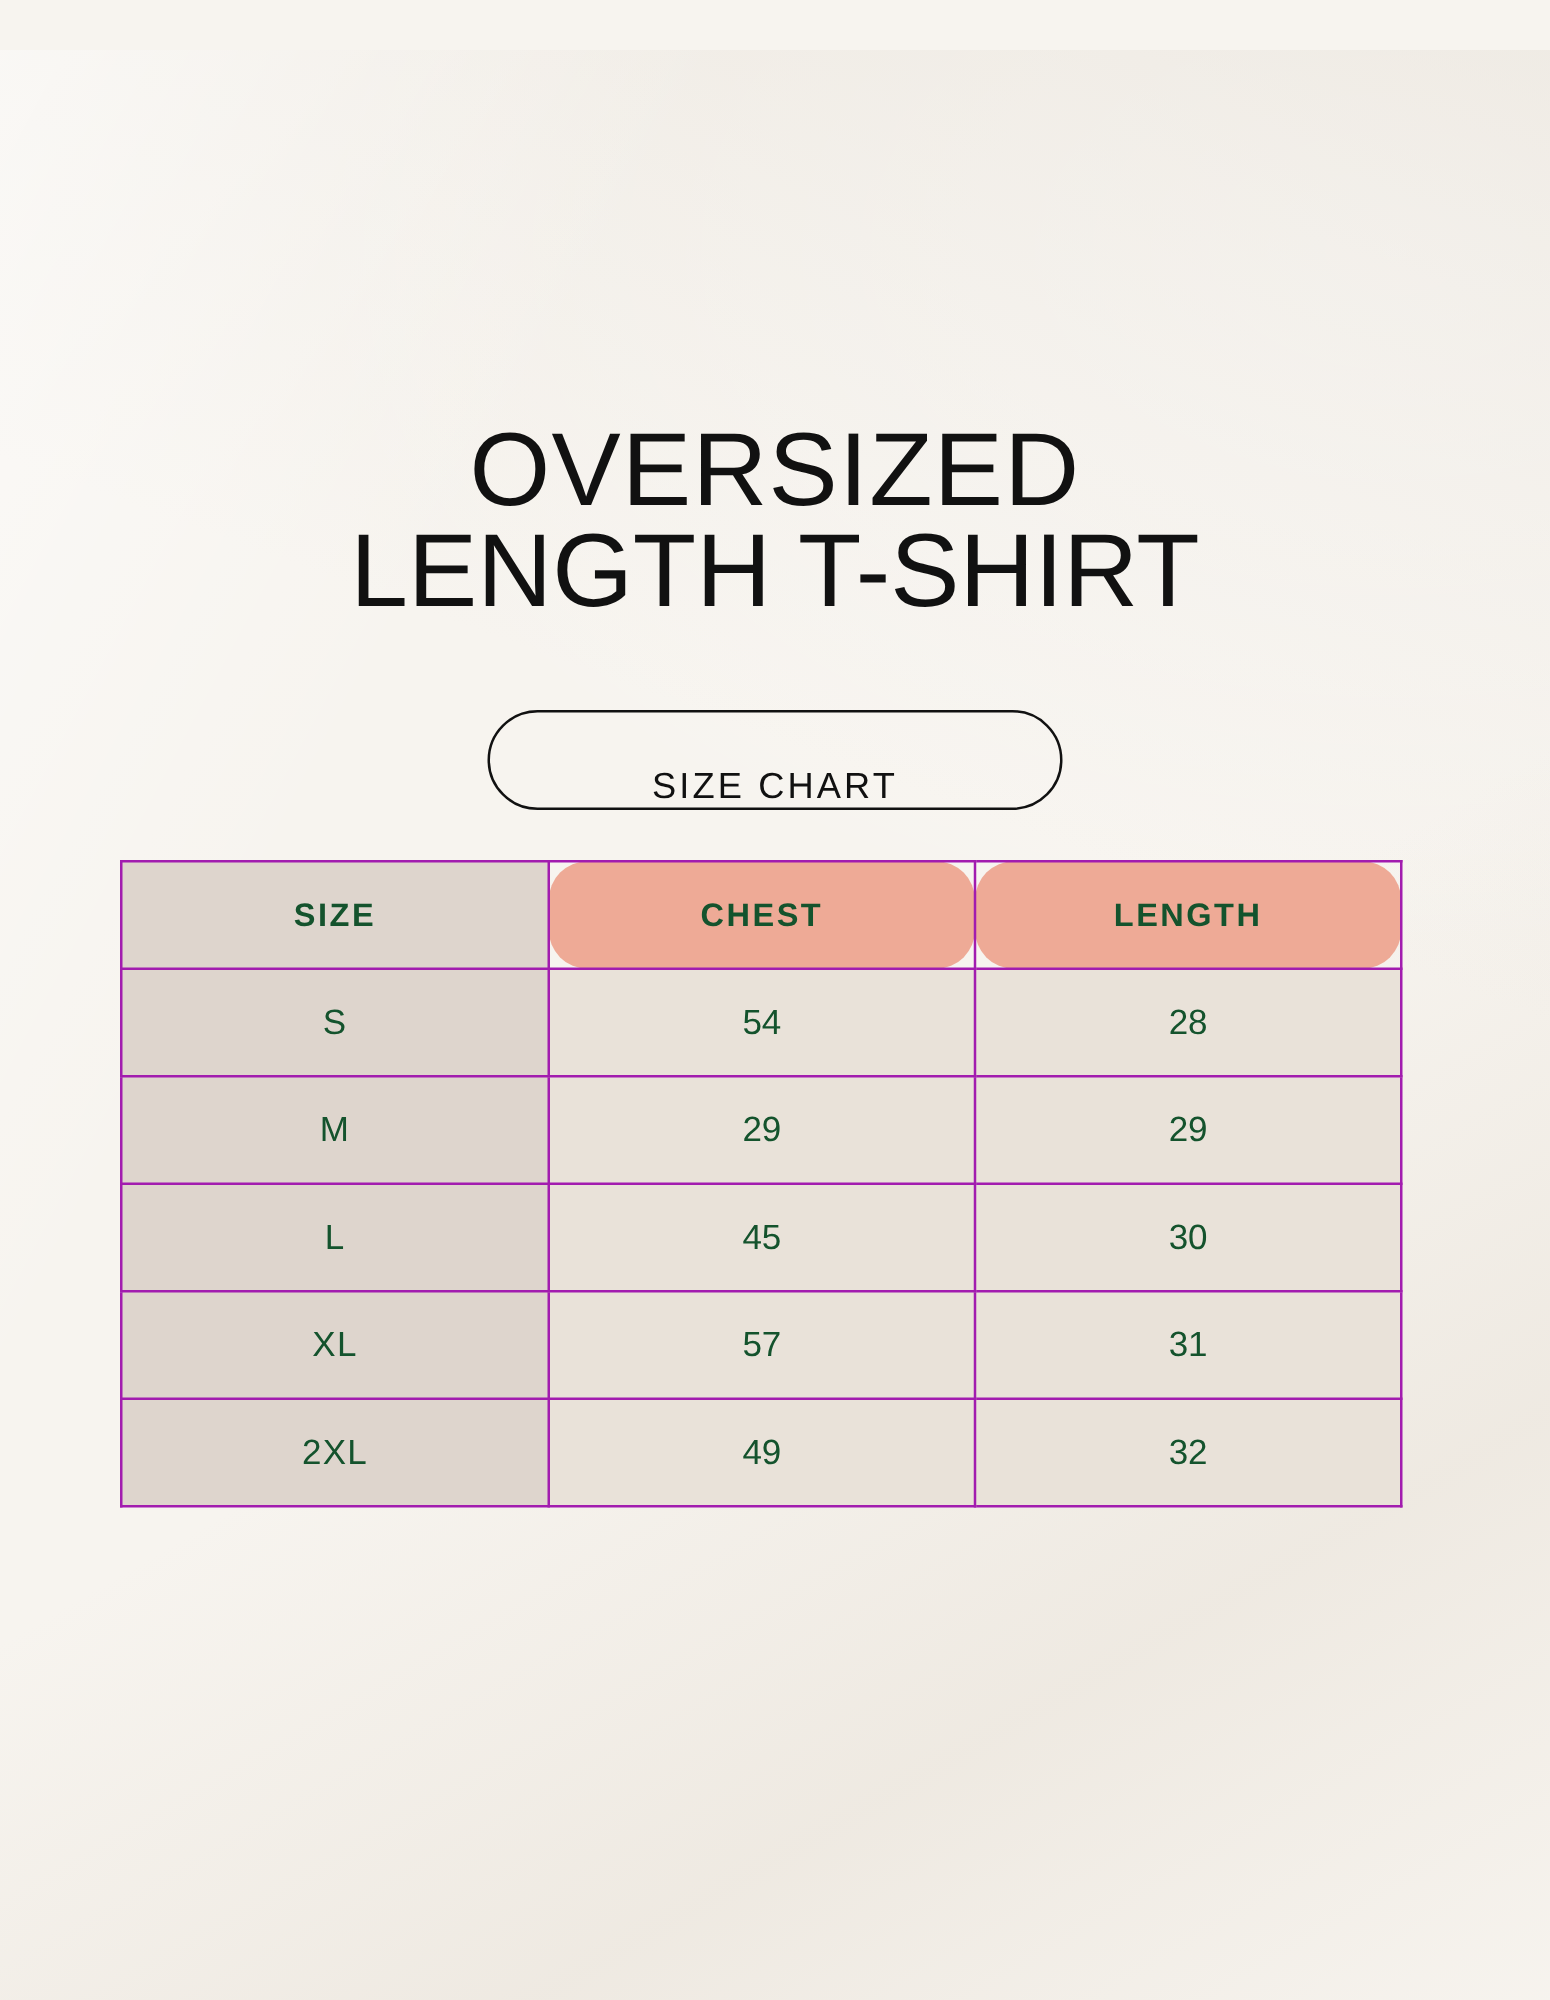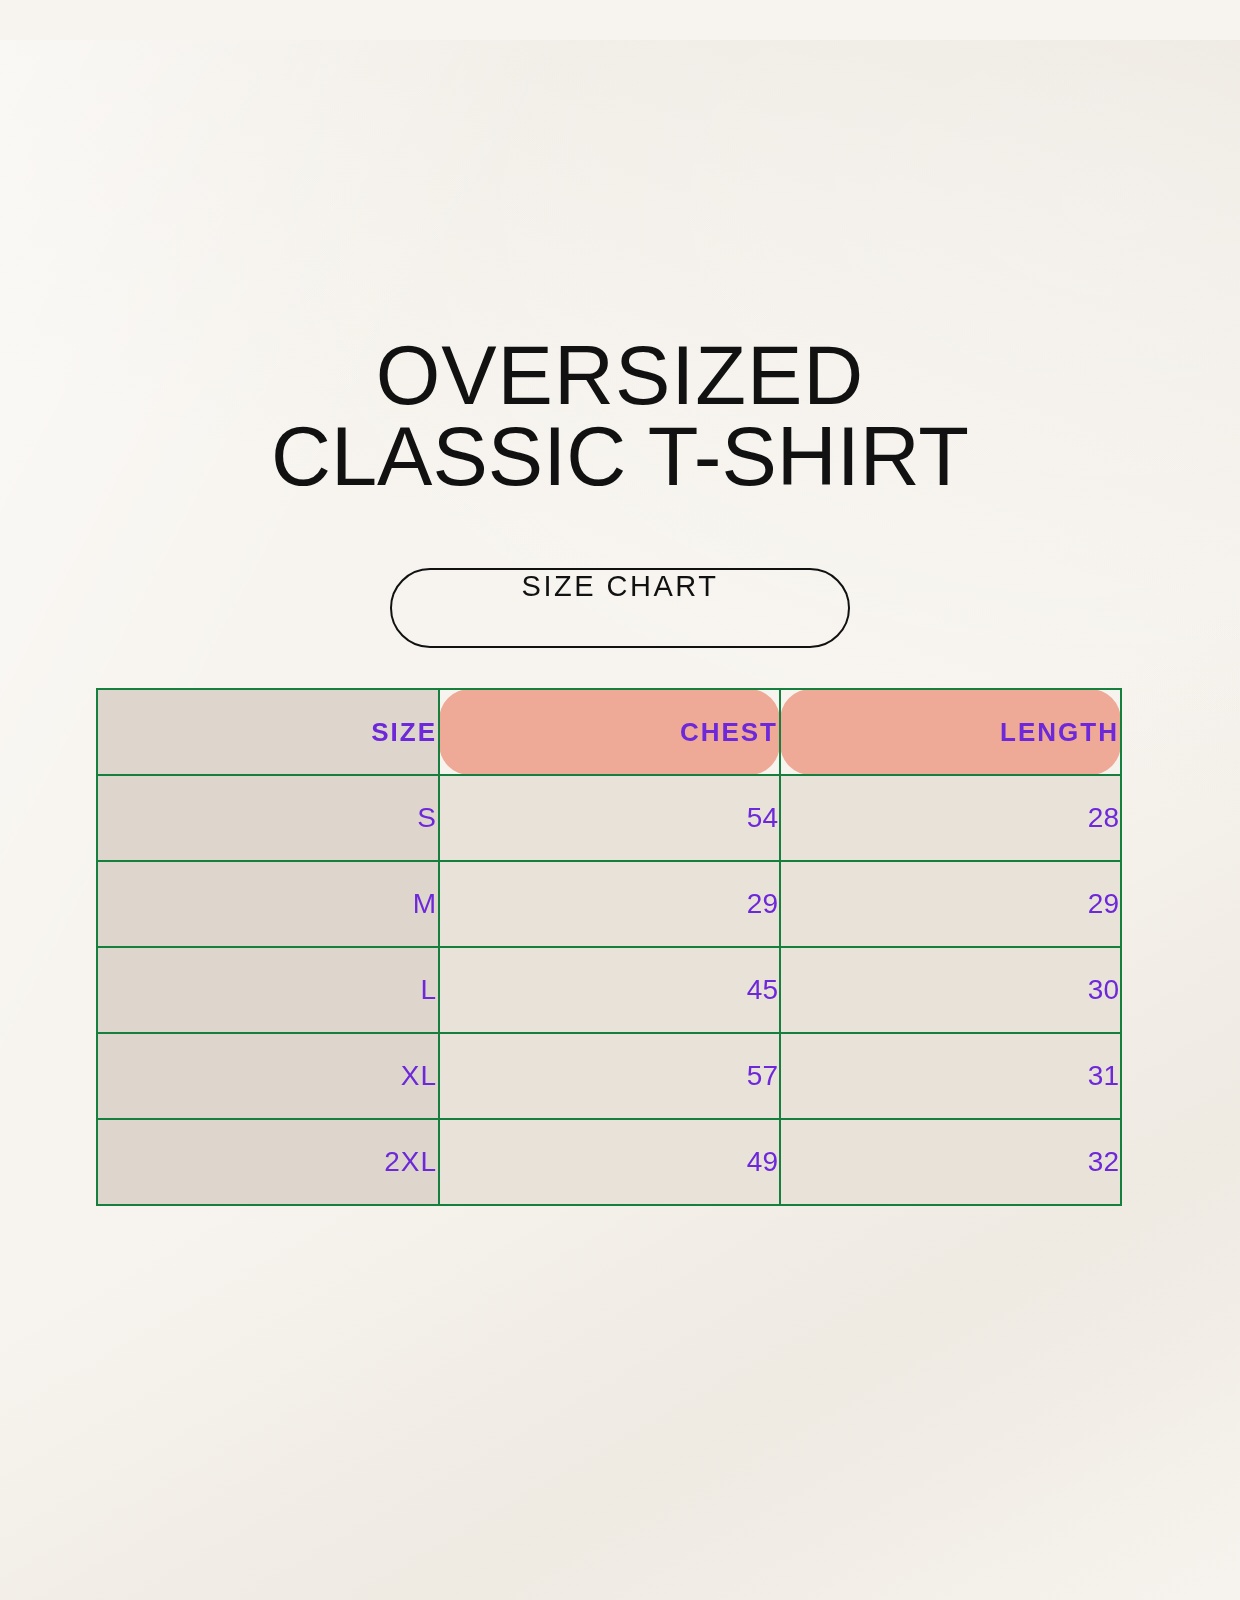--- a/index.html
+++ b/index.html
@@ -52,44 +52,44 @@
   .pill {
     position: absolute;
     top: 528px;
     left: 50%;
     transform: translateX(-50%);
     width: 460px;
     height: 80px;
     border: 2px solid #111111;
     border-radius: 40px;
     display: flex;
-    align-items: flex-start;
+    align-items: flex-end;
     justify-content: center;
     box-sizing: border-box;
     background: transparent;
   }
   .pill span {
     font-size: 29px;
     letter-spacing: 2.5px;
     font-weight: 400;
     color: #111111;
   }
   table.size-table {
     position: absolute;
     top: 648px;
     left: 96px;
     width: 1024px;
     border-collapse: collapse;
     table-layout: fixed;
   }
   table.size-table th,
   table.size-table td {
-    border: 2px solid #15803d;
-    text-align: right;
-    color: #6d28d9;
+    border: 2px solid #a21caf;
+    text-align: center;
+    color: #14532d;
     box-sizing: border-box;
   }
   table.size-table th {
     height: 86px;
     font-size: 26px;
     letter-spacing: 2px;
     font-weight: bold;
   }
   table.size-table td {
     height: 86px;
@@ -124,21 +124,21 @@
   }
 </style>
 </head>
 <body>
 
 <div class="page">
   <div class="bg-sheen"></div>
 
   <div class="title">
     <span class="line line1">OVERSIZED</span>
-    <span class="line line2">CLASSIC T-SHIRT</span>
+    <span class="line line2">LENGTH T-SHIRT</span>
   </div>
 
   <div class="pill">
     <span>SIZE CHART</span>
   </div>
 
   <table class="size-table">
     <colgroup>
       <col class="c-size">
       <col class="c-chest">

